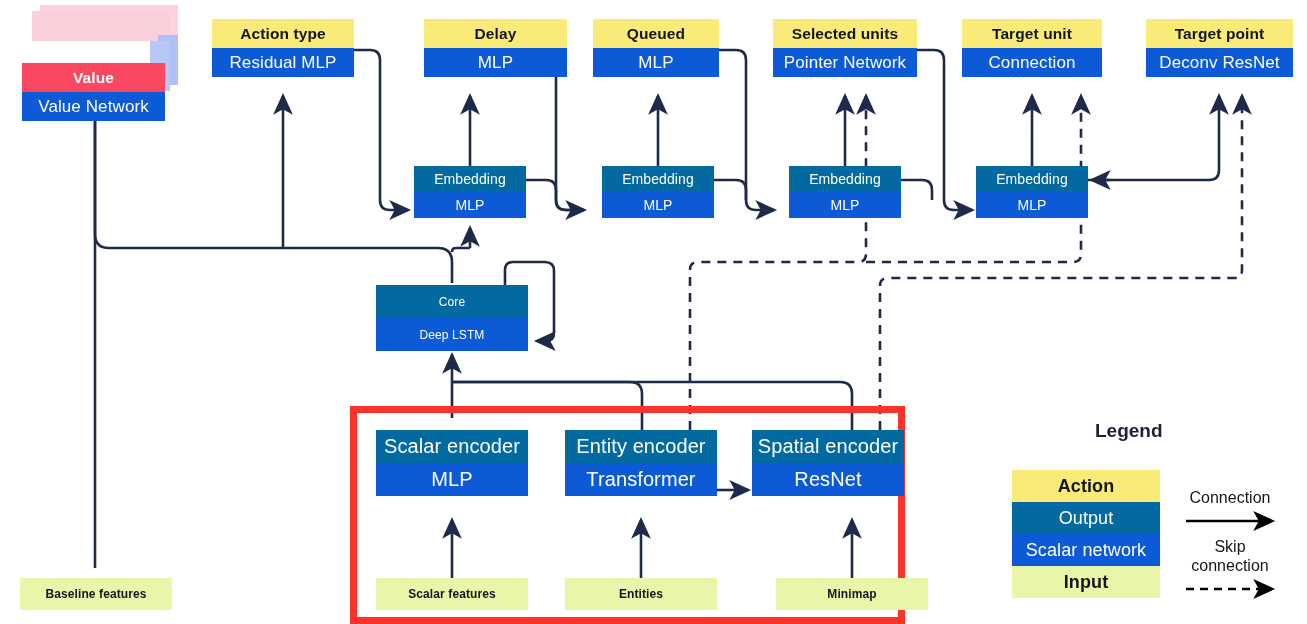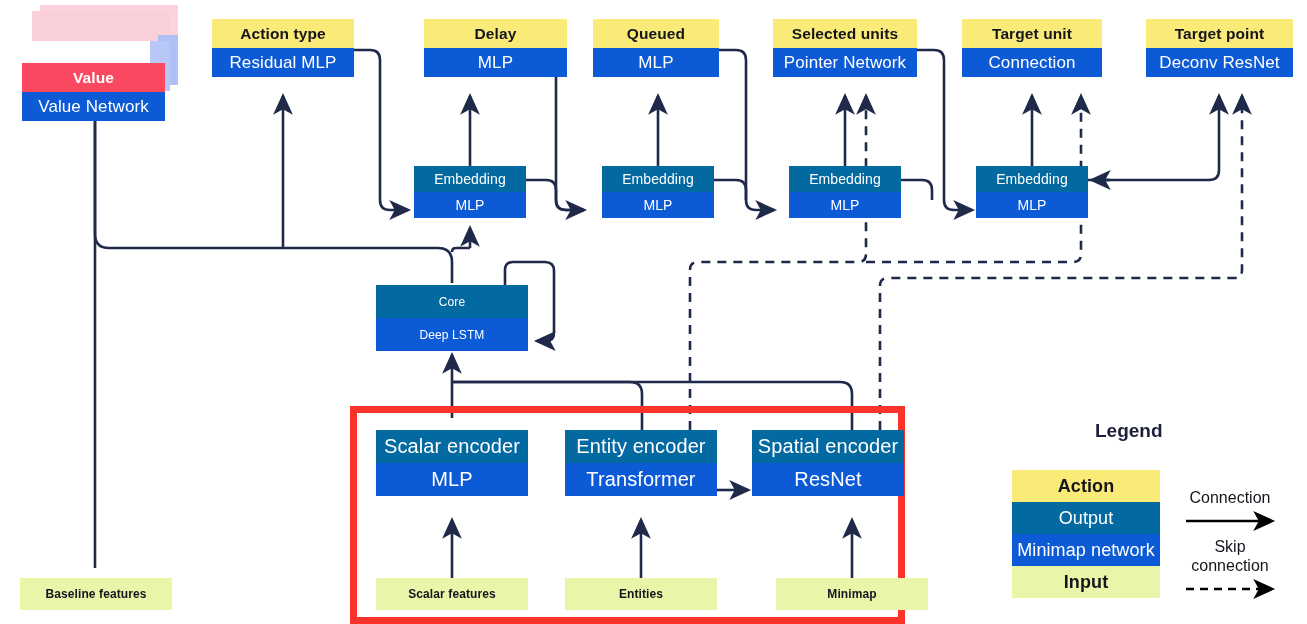--- a/index.html
+++ b/index.html
@@ -226,21 +226,21 @@
 
   <div class="node in-node" style="left:776px;top:578px;width:152px;">
     <div class="band input">Minimap</div>
   </div>
 
   <div id="legend-title" style="left:1095px;top:420px;">Legend</div>
 
   <div id="legend-stack" style="left:1012px;top:470px;width:148px;">
     <div class="band action">Action</div>
     <div class="band output">Output</div>
-    <div class="band nn">Minimap network</div>
+    <div class="band nn">Scalar network</div>
     <div class="band input">Input</div>
   </div>
 
   <div class="leg-row" style="left:1175px;top:488px;width:110px;">
     <div class="leg-label">Connection</div>
   </div>
 
   <div class="leg-row" style="left:1175px;top:537px;width:110px;">
     <div class="leg-label">Skip</div>
     <div class="leg-label">connection</div>

